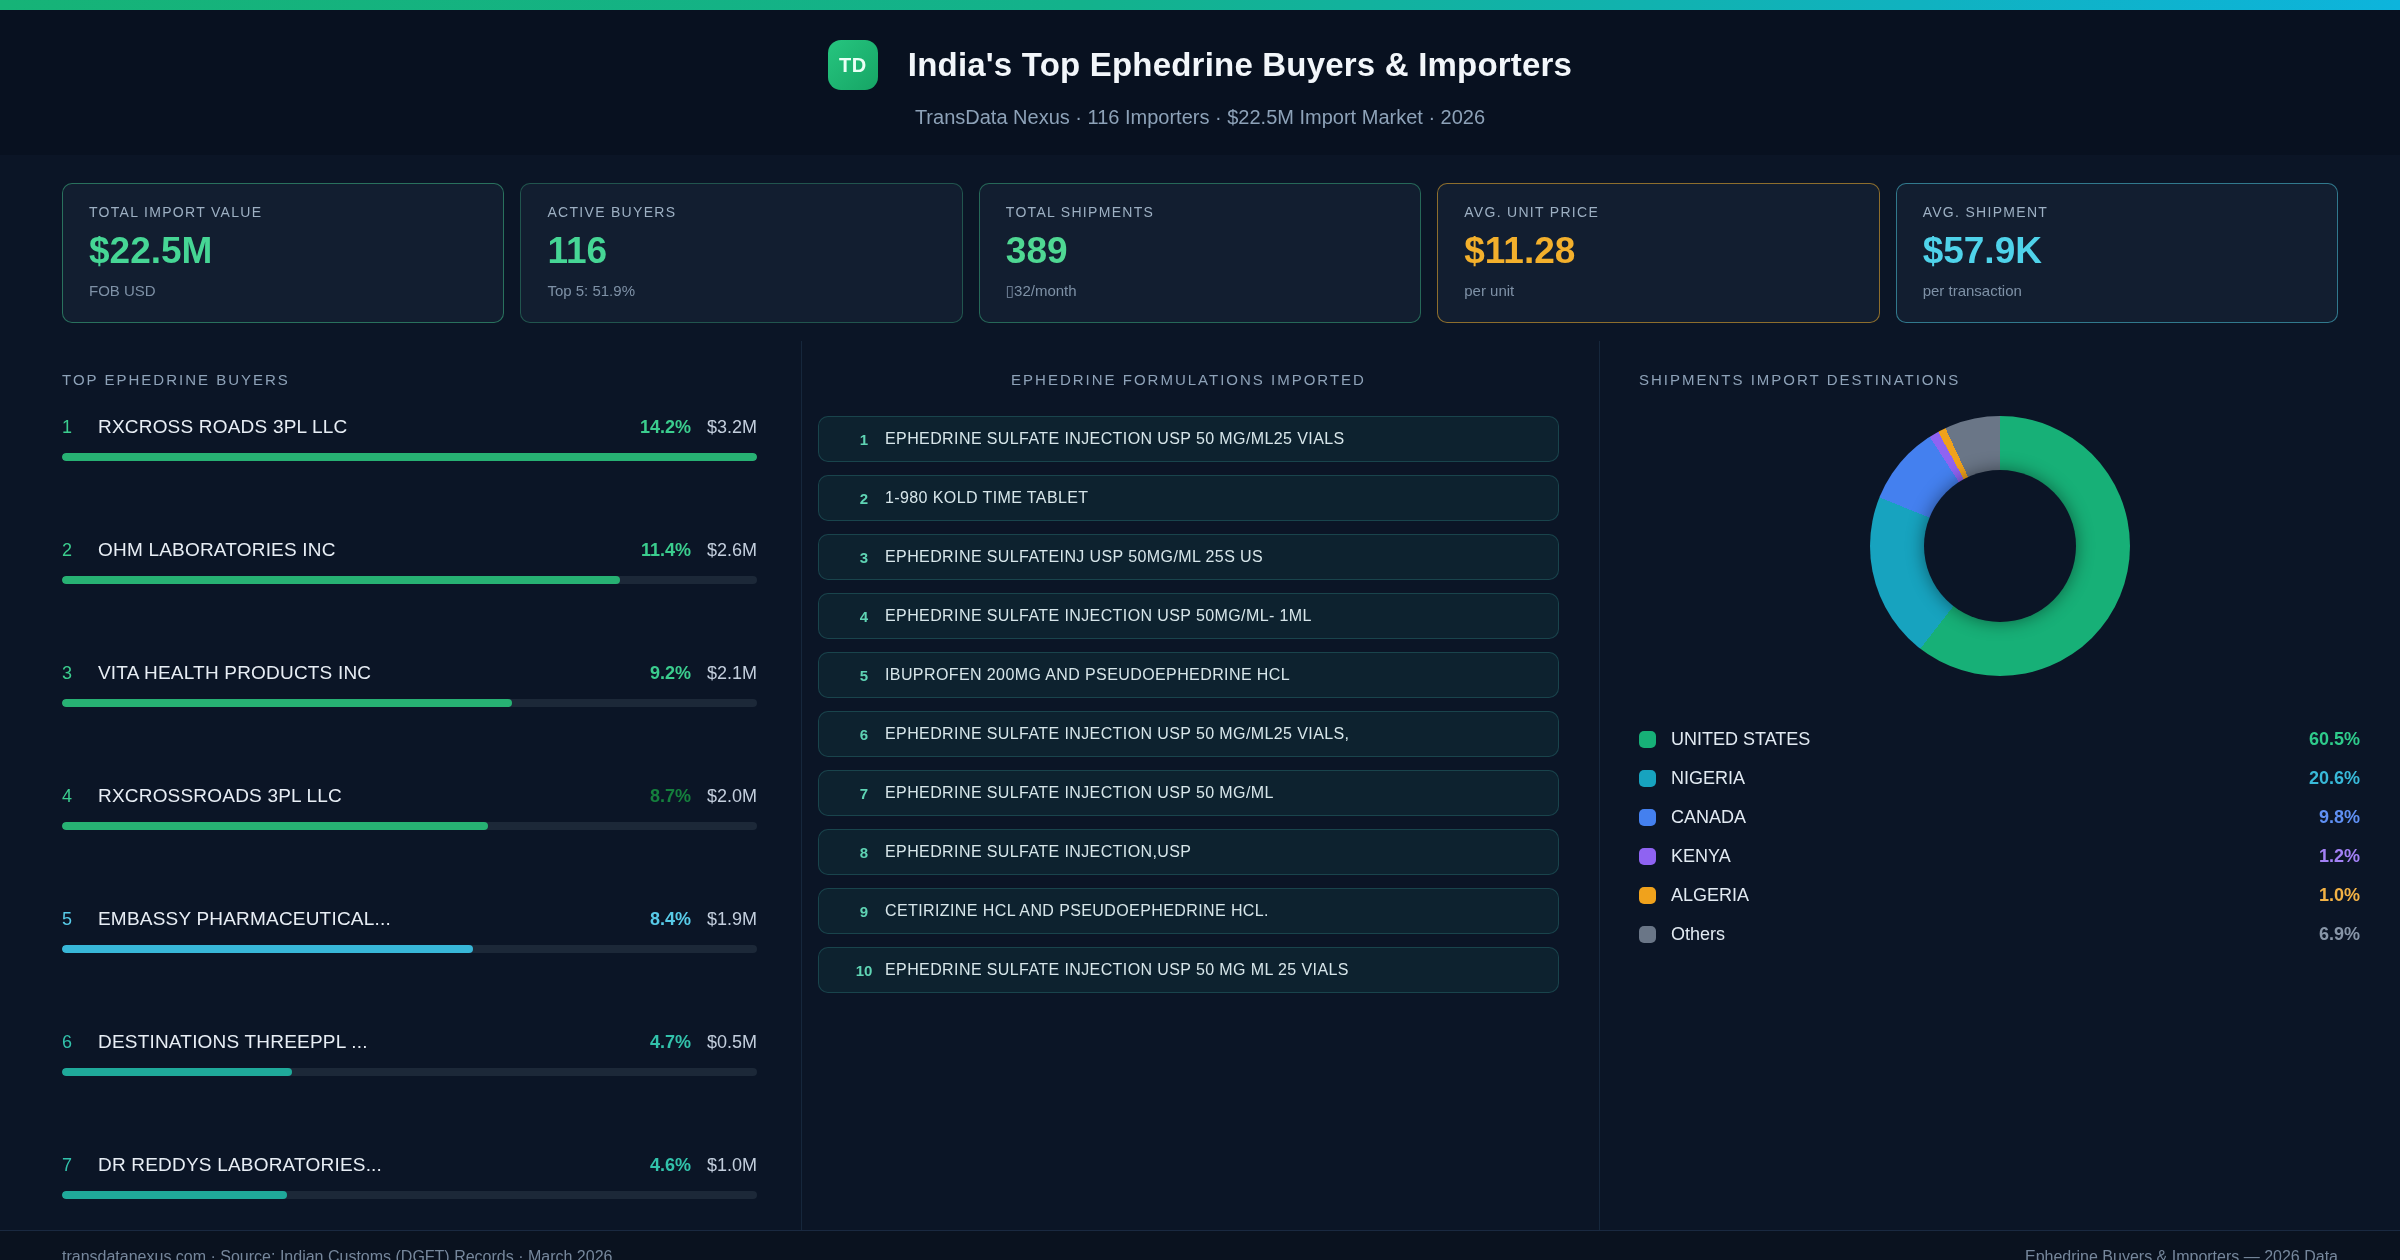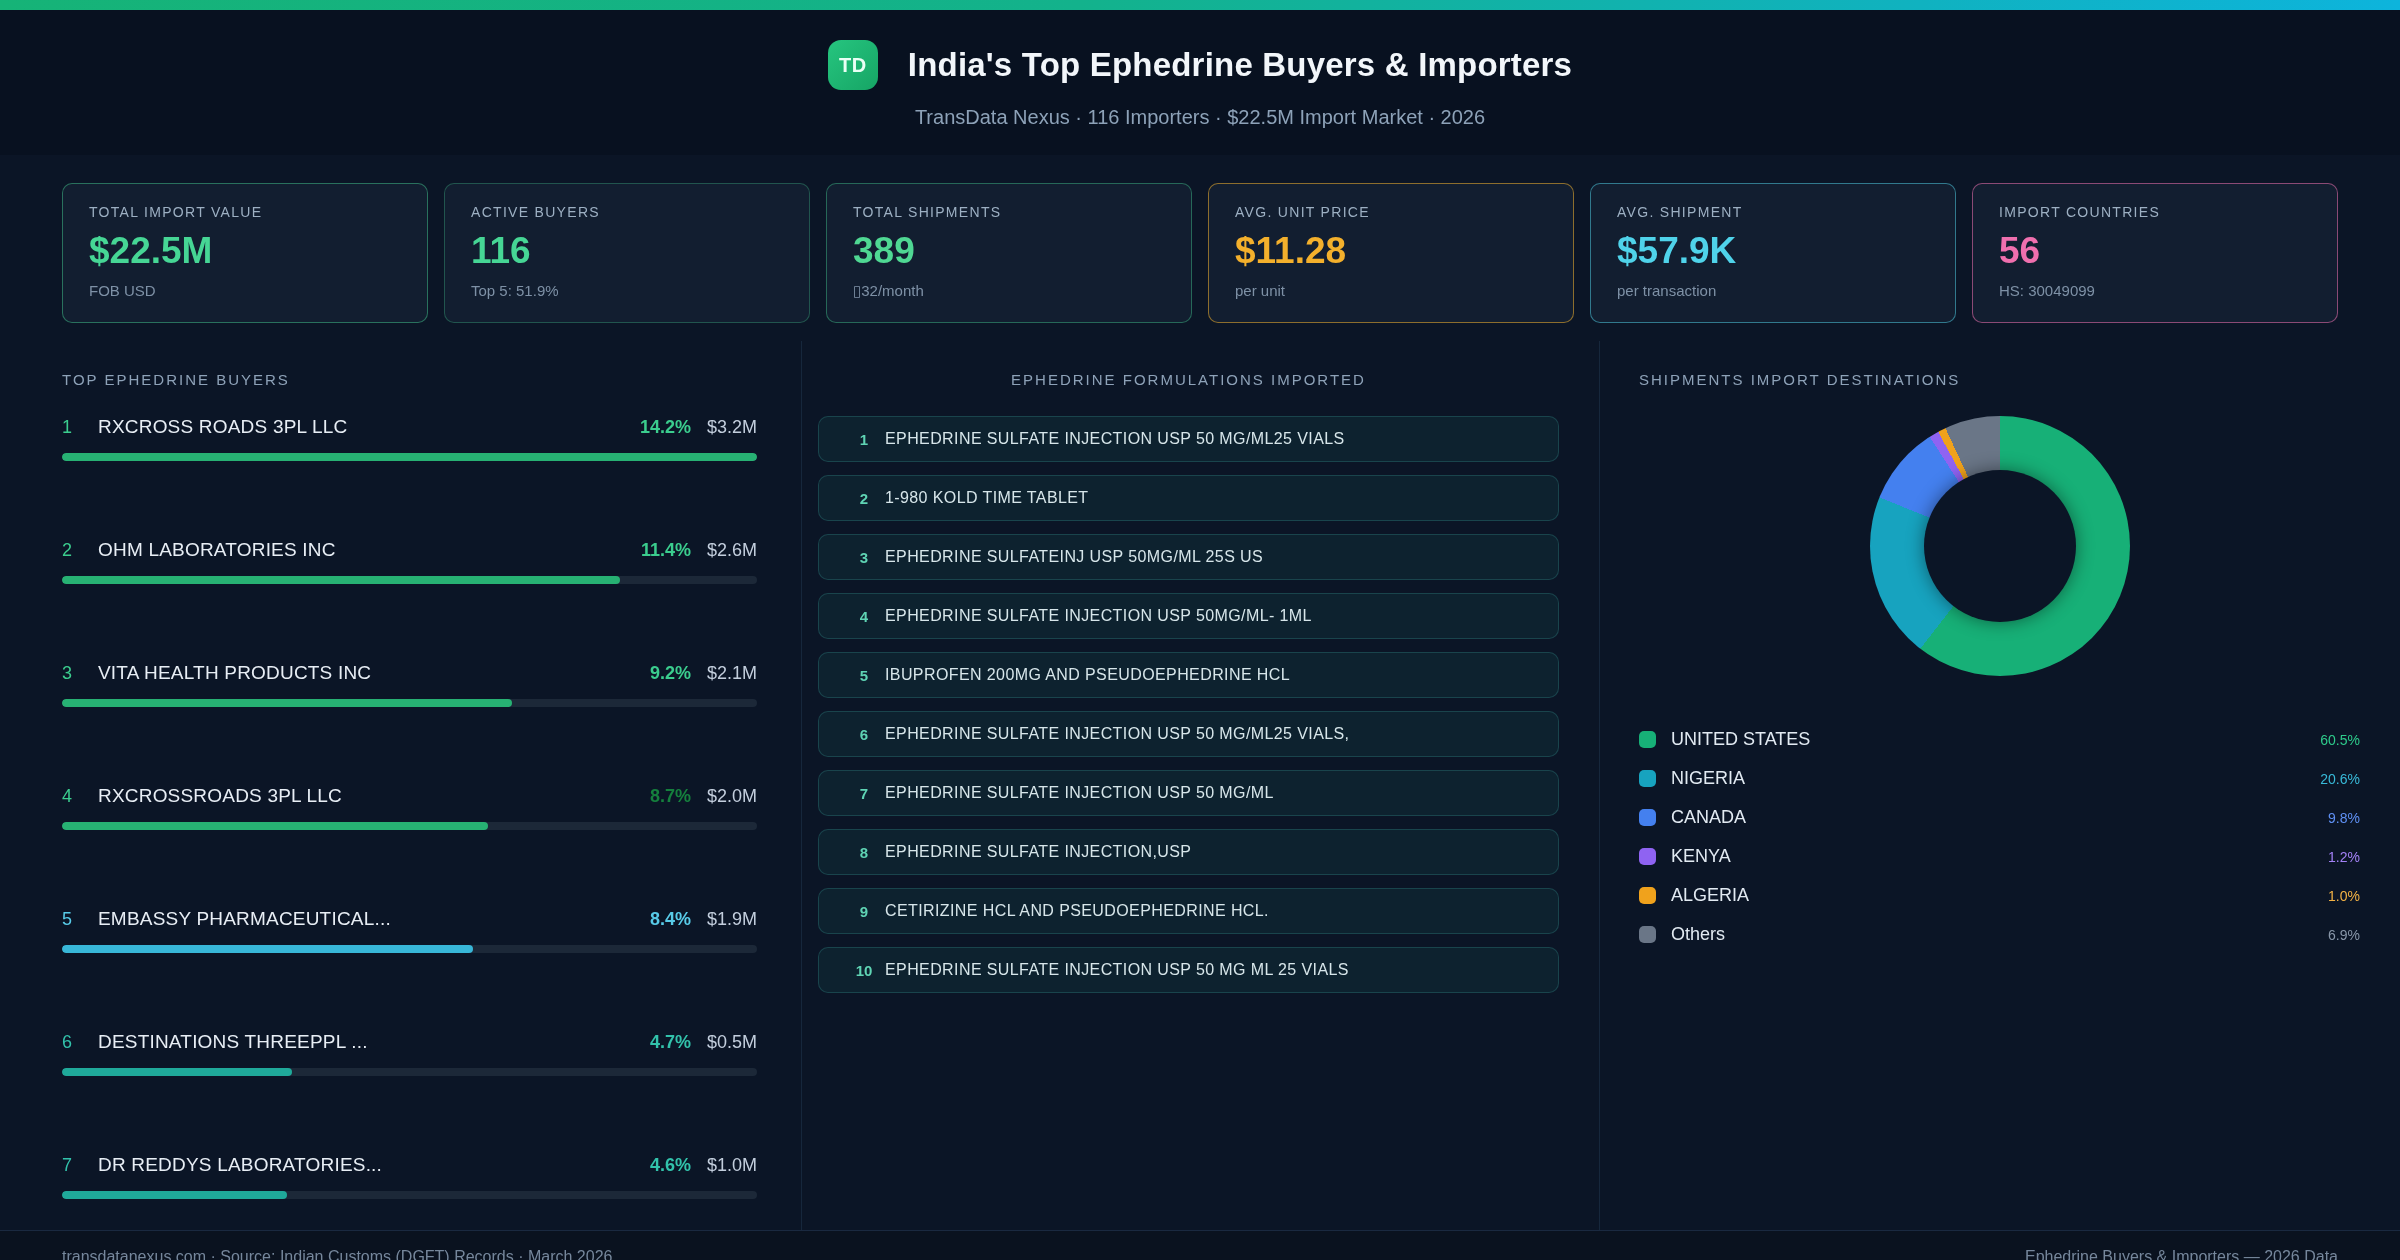--- a/index.html
+++ b/index.html
@@ -50,21 +50,21 @@
   .formulation-name { font-size:16px; color:#d7e6ea; letter-spacing:.4px; font-weight:400; }
   
   .donut-wrap { margin:28px auto 0; width:260px; height:260px; position:relative; }
   .donut { width:260px; height:260px; border-radius:50%; }
   .donut-hole { position:absolute; left:54px; top:54px; width:152px; height:152px;
     border-radius:50%; background:#0b1526; box-shadow:0 0 18px rgba(0,0,0,.45); }
   .legend { margin-top:44px; }
   .legend-row { display:flex; align-items:center; height:39px; }
   .legend-swatch { width:17px; height:17px; border-radius:5px; margin-right:15px; flex:0 0 auto; }
   .legend-label { font-size:18px; color:#e2eaf2; }
-  .legend-value { margin-left:auto; font-size:14px; font-weight:400; }
+  .legend-value { margin-left:auto; font-size:18px; font-weight:700; }
   
   .app-footer { height:53px; border-top:1px solid #1a2940; background:#0a121f;
     display:flex; align-items:center; justify-content:space-between; padding:0 62px;
     font-size:16px; color:#76879c; }
 </style>
 </head>
 <body>
 
 <div class="accent-bar"></div>
 
@@ -95,25 +95,20 @@
   <div class="stat-card" style="border-color: rgba(243, 176, 44, 0.55);">
     <div class="stat-label">AVG. UNIT PRICE</div>
     <div class="stat-value" style="color: rgb(243, 176, 44);">$11.28</div>
     <div class="stat-sub">per unit</div>
   </div>
   <div class="stat-card" style="border-color: rgba(79, 211, 234, 0.5);">
     <div class="stat-label">AVG. SHIPMENT</div>
     <div class="stat-value" style="color: rgb(79, 211, 234);">$57.9K</div>
     <div class="stat-sub">per transaction</div>
   </div>
-  <div class="stat-card" style="border-color: rgba(239, 111, 174, 0.55);">
-    <div class="stat-label">IMPORT COUNTRIES</div>
-    <div class="stat-value" style="color: rgb(239, 111, 174);">56</div>
-    <div class="stat-sub">HS: 30049099</div>
-  </div>
 </section>
 
 <main class="main">
 
   <section class="col col-buyers">
     <div class="section-heading">TOP EPHEDRINE BUYERS</div>
 
     <div class="buyer-row">
       <div class="buyer-top">
         <span class="buyer-rank" style="color: rgb(59, 205, 142);">1</span>

